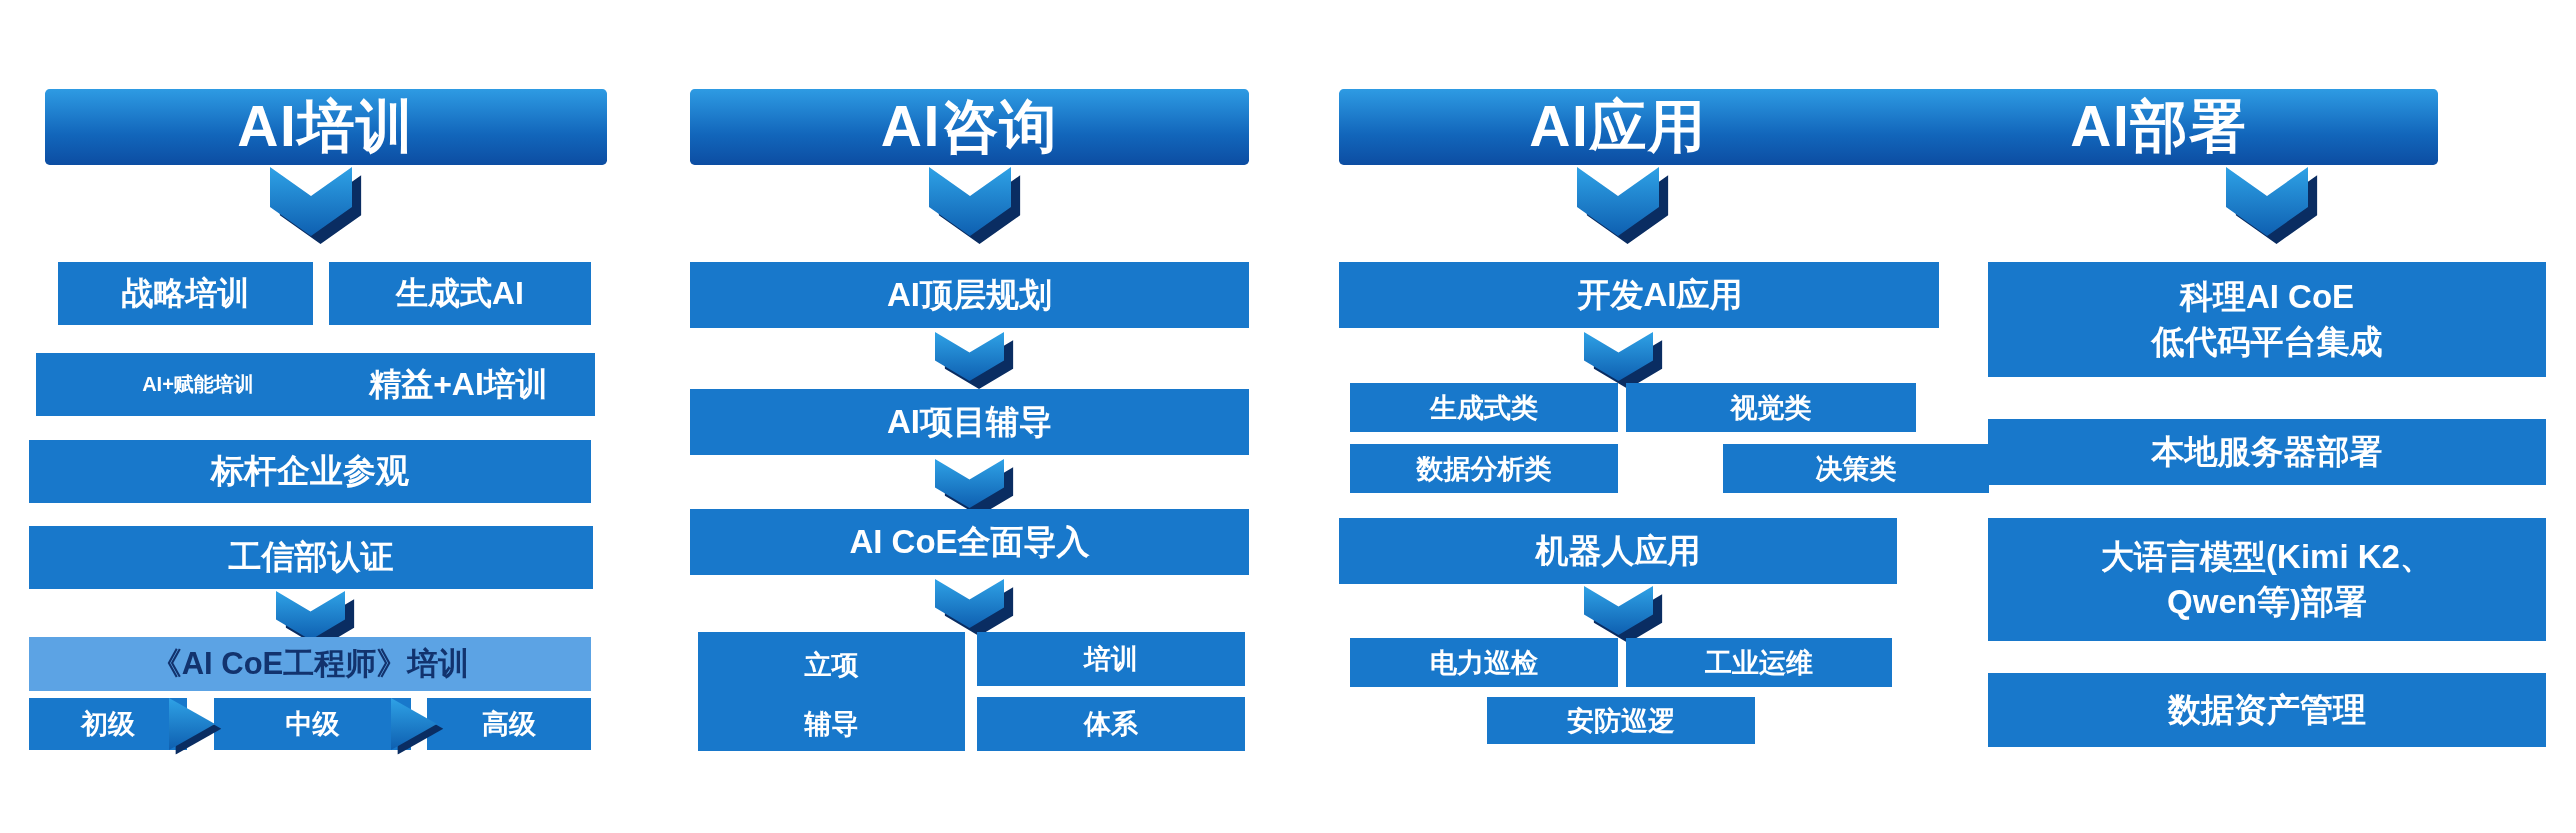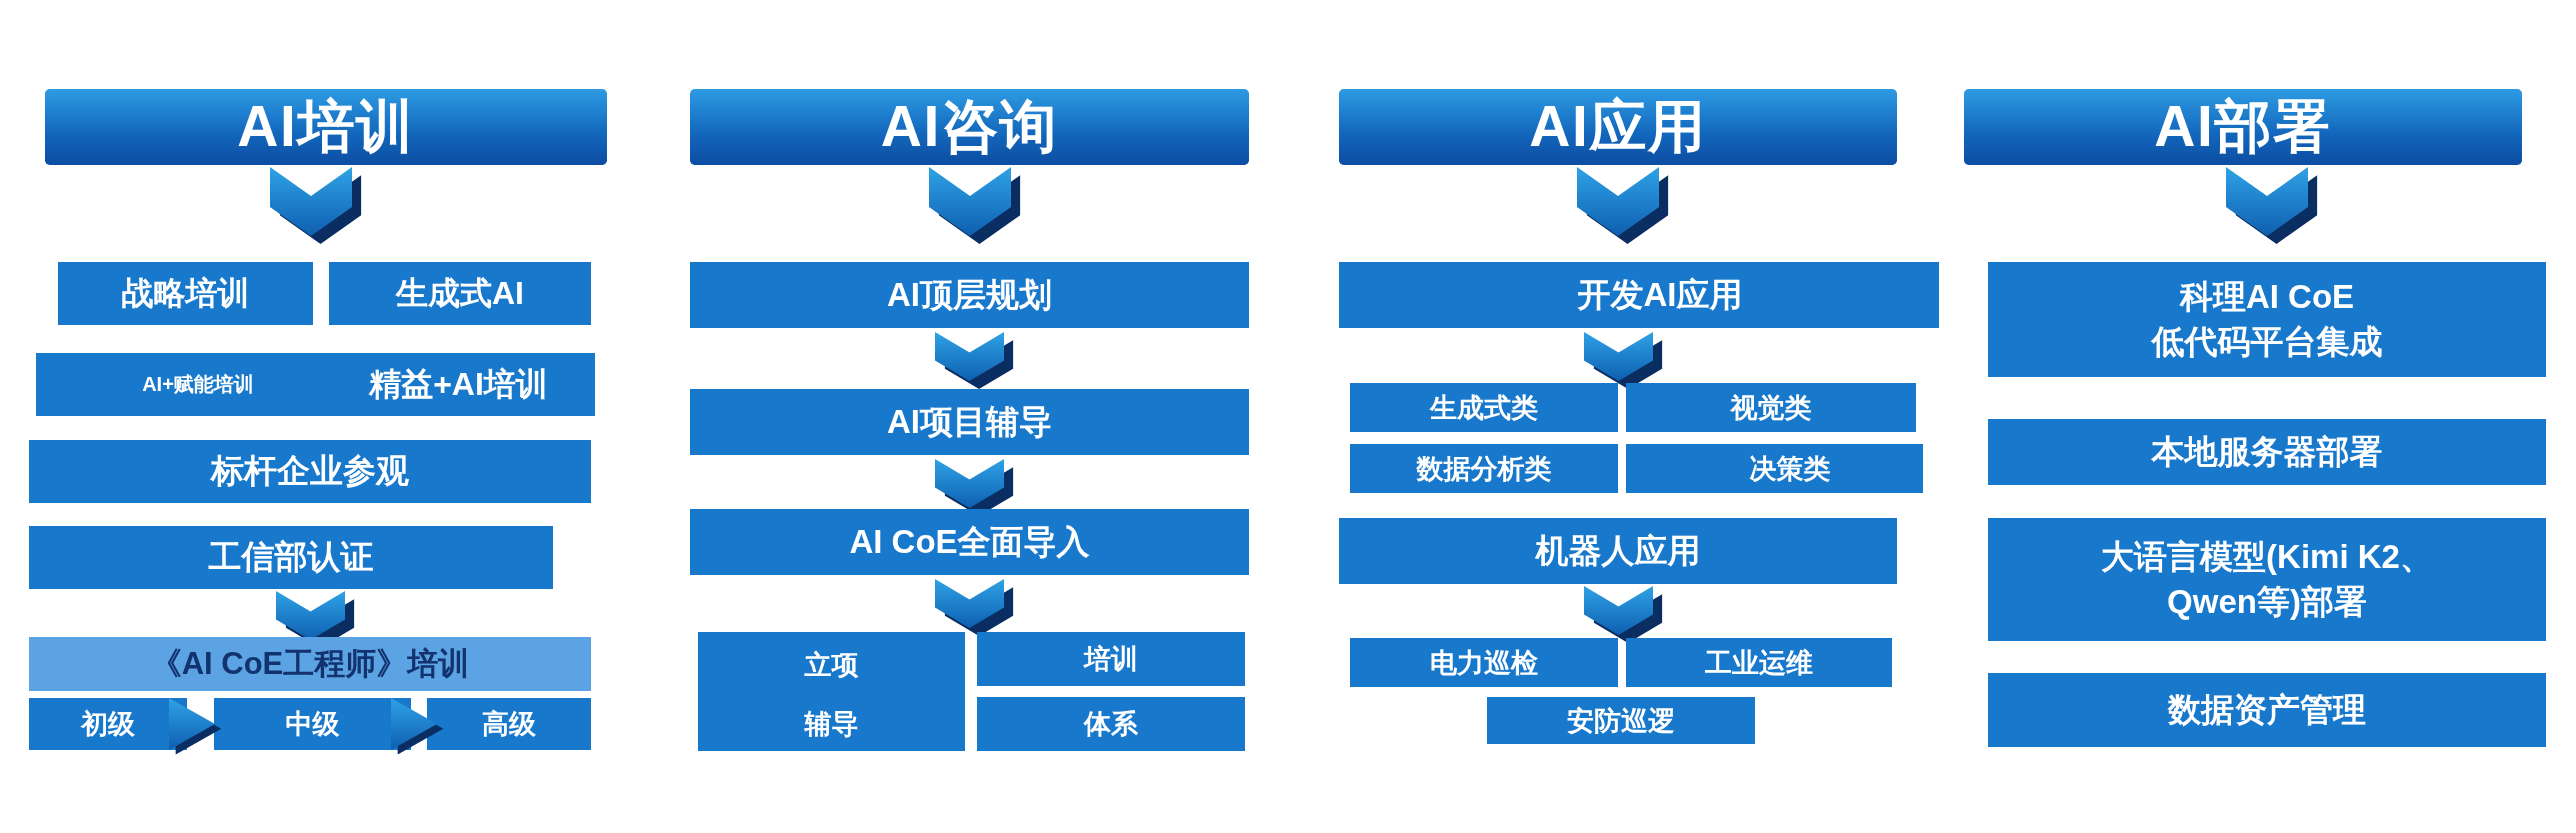--- a/index.html
+++ b/index.html
@@ -55,21 +55,21 @@
   <div class="chev" style="left:270px;top:167px;">
     <i class="back"></i>
     <i class="front"></i>
   </div>
 
   <div class="box" style="left:58px;top:262px;width:255px;height:63px;font-size:32px;">战略培训</div>
   <div class="box" style="left:329px;top:262px;width:262px;height:63px;font-size:32px;">生成式AI</div>
   <div class="box" style="left:36px;top:353px;width:324px;height:63px;font-size:20px;">AI+赋能培训</div>
   <div class="box" style="left:322px;top:353px;width:273px;height:63px;font-size:32px;">精益+AI培训</div>
   <div class="box" style="left:29px;top:440px;width:562px;height:63px;">标杆企业参观</div>
-  <div class="box" style="left:29px;top:526px;width:524px;height:63px;">工信部认证</div>
+  <div class="box" style="left:29px;top:526px;width:564px;height:63px;">工信部认证</div>
 
   <div class="chev-sm" style="left:276px;top:591px;">
     <i class="back"></i>
     <i class="front"></i>
   </div>
 
   <div class="box light" style="left:29px;top:637px;width:562px;height:54px;">《AI CoE工程师》培训</div>
 
   <div class="box small" style="left:29px;top:698px;width:158px;height:52px;">初级</div>
   <div class="arr" style="left:169px;top:698px;">
@@ -118,33 +118,33 @@
 
   <div class="box" style="left:1339px;top:262px;width:558px;height:66px;padding-left:42px;">开发AI应用</div>
   <div class="chev-sm" style="left:1584px;top:332px;">
     <i class="back"></i>
     <i class="front"></i>
   </div>
 
   <div class="box small" style="left:1350px;top:383px;width:268px;height:49px;">生成式类</div>
   <div class="box small" style="left:1626px;top:383px;width:290px;height:49px;">视觉类</div>
   <div class="box small" style="left:1350px;top:444px;width:268px;height:49px;">数据分析类</div>
-  <div class="box small" style="left:1626px;top:444px;width:266px;height:49px;padding-left:31px;">决策类</div>
+  <div class="box small" style="left:1723px;top:444px;width:266px;height:49px;">决策类</div>
 
   <div class="box" style="left:1339px;top:518px;width:558px;height:66px;">机器人应用</div>
   <div class="chev-sm" style="left:1584px;top:586px;">
     <i class="back"></i>
     <i class="front"></i>
   </div>
 
   <div class="box small" style="left:1350px;top:638px;width:268px;height:49px;">电力巡检</div>
   <div class="box small" style="left:1626px;top:638px;width:266px;height:49px;">工业运维</div>
   <div class="box small" style="left:1487px;top:697px;width:268px;height:47px;">安防巡逻</div>
 
-  <div class="banner" style="left:1964px;top:89px;width:558px;">AI部署</div>
+  <div class="banner" style="left:1880px;top:89px;width:558px;">AI部署</div>
   <div class="chev" style="left:2226px;top:167px;">
     <i class="back"></i>
     <i class="front"></i>
   </div>
 
   <div class="box multiline" style="left:1988px;top:262px;width:558px;height:115px;">科理AI CoE
 低代码平台集成</div>
   <div class="box" style="left:1988px;top:419px;width:558px;height:66px;">本地服务器部署</div>
   <div class="box multiline" style="left:1988px;top:518px;width:558px;height:123px;">大语言模型(Kimi K2、
 Qwen等)部署</div>

